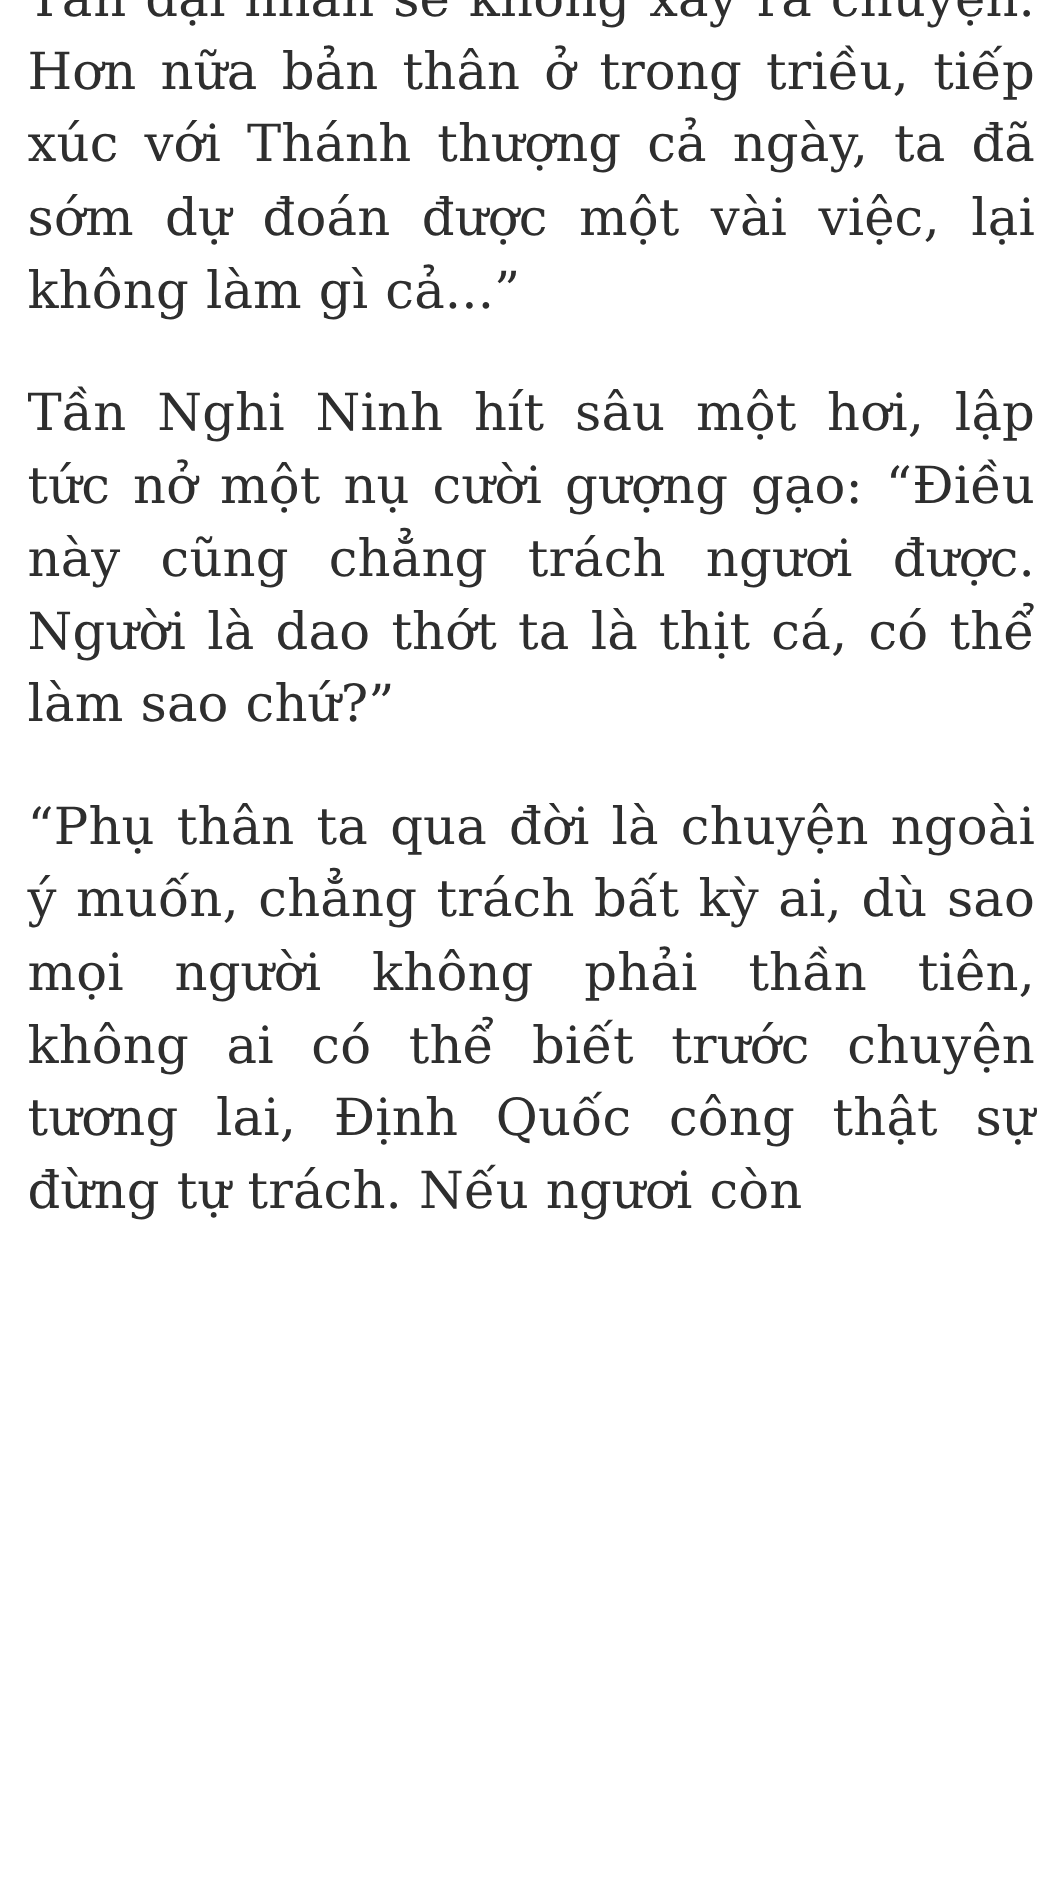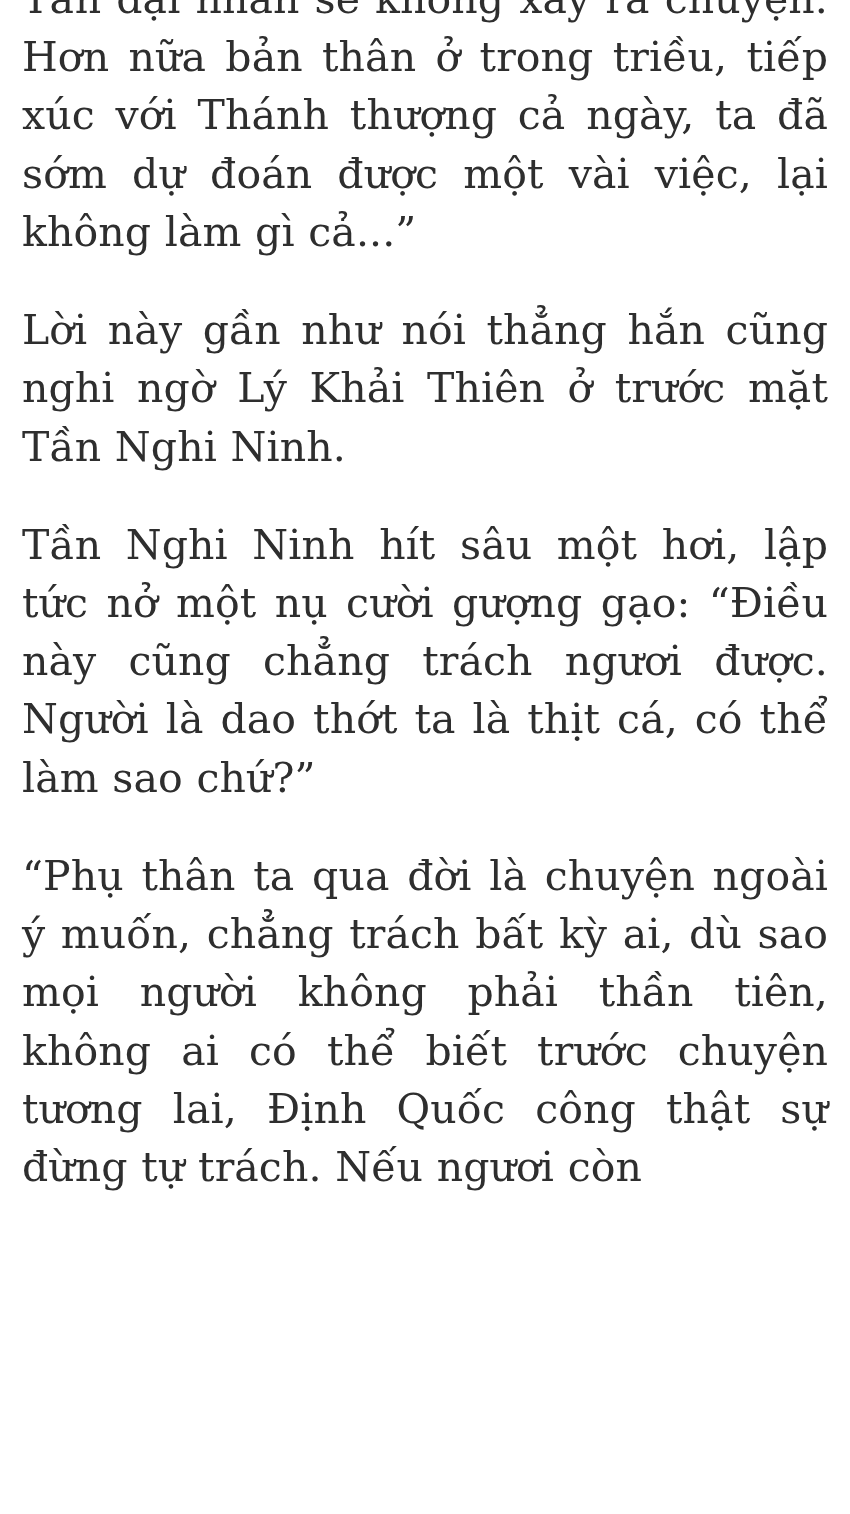--- a/index.html
+++ b/index.html
@@ -37,16 +37,15 @@
   }
   .para:last-child {
     margin-bottom: 0;
   }
 </style>
 </head>
 <body>
 
 <div class="reader">
   <p class="para clipped-top">Tần đại nhân sẽ không xảy ra chuyện. Hơn nữa bản thân ở trong triều, tiếp xúc với Thánh thượng cả ngày, ta đã sớm dự đoán được một vài việc, lại không làm gì cả...”</p>
-  <p class="para">Lời này gần như nói thẳng hắn cũng nghi ngờ Lý Khải Thiên ở trước mặt Tần Nghi Ninh.</p>
   <p class="para">Tần Nghi Ninh hít sâu một hơi, lập tức nở một nụ cười gượng gạo: “Điều này cũng chẳng trách ngươi được. Người là dao thớt ta là thịt cá, có thể làm sao chứ?”</p>
   <p class="para">“Phụ thân ta qua đời là chuyện ngoài ý muốn, chẳng trách bất kỳ ai, dù sao mọi người không phải thần tiên, không ai có thể biết trước chuyện tương lai, Định Quốc công thật sự đừng tự trách. Nếu ngươi còn</p>
 </div>
 
 </body></html>

